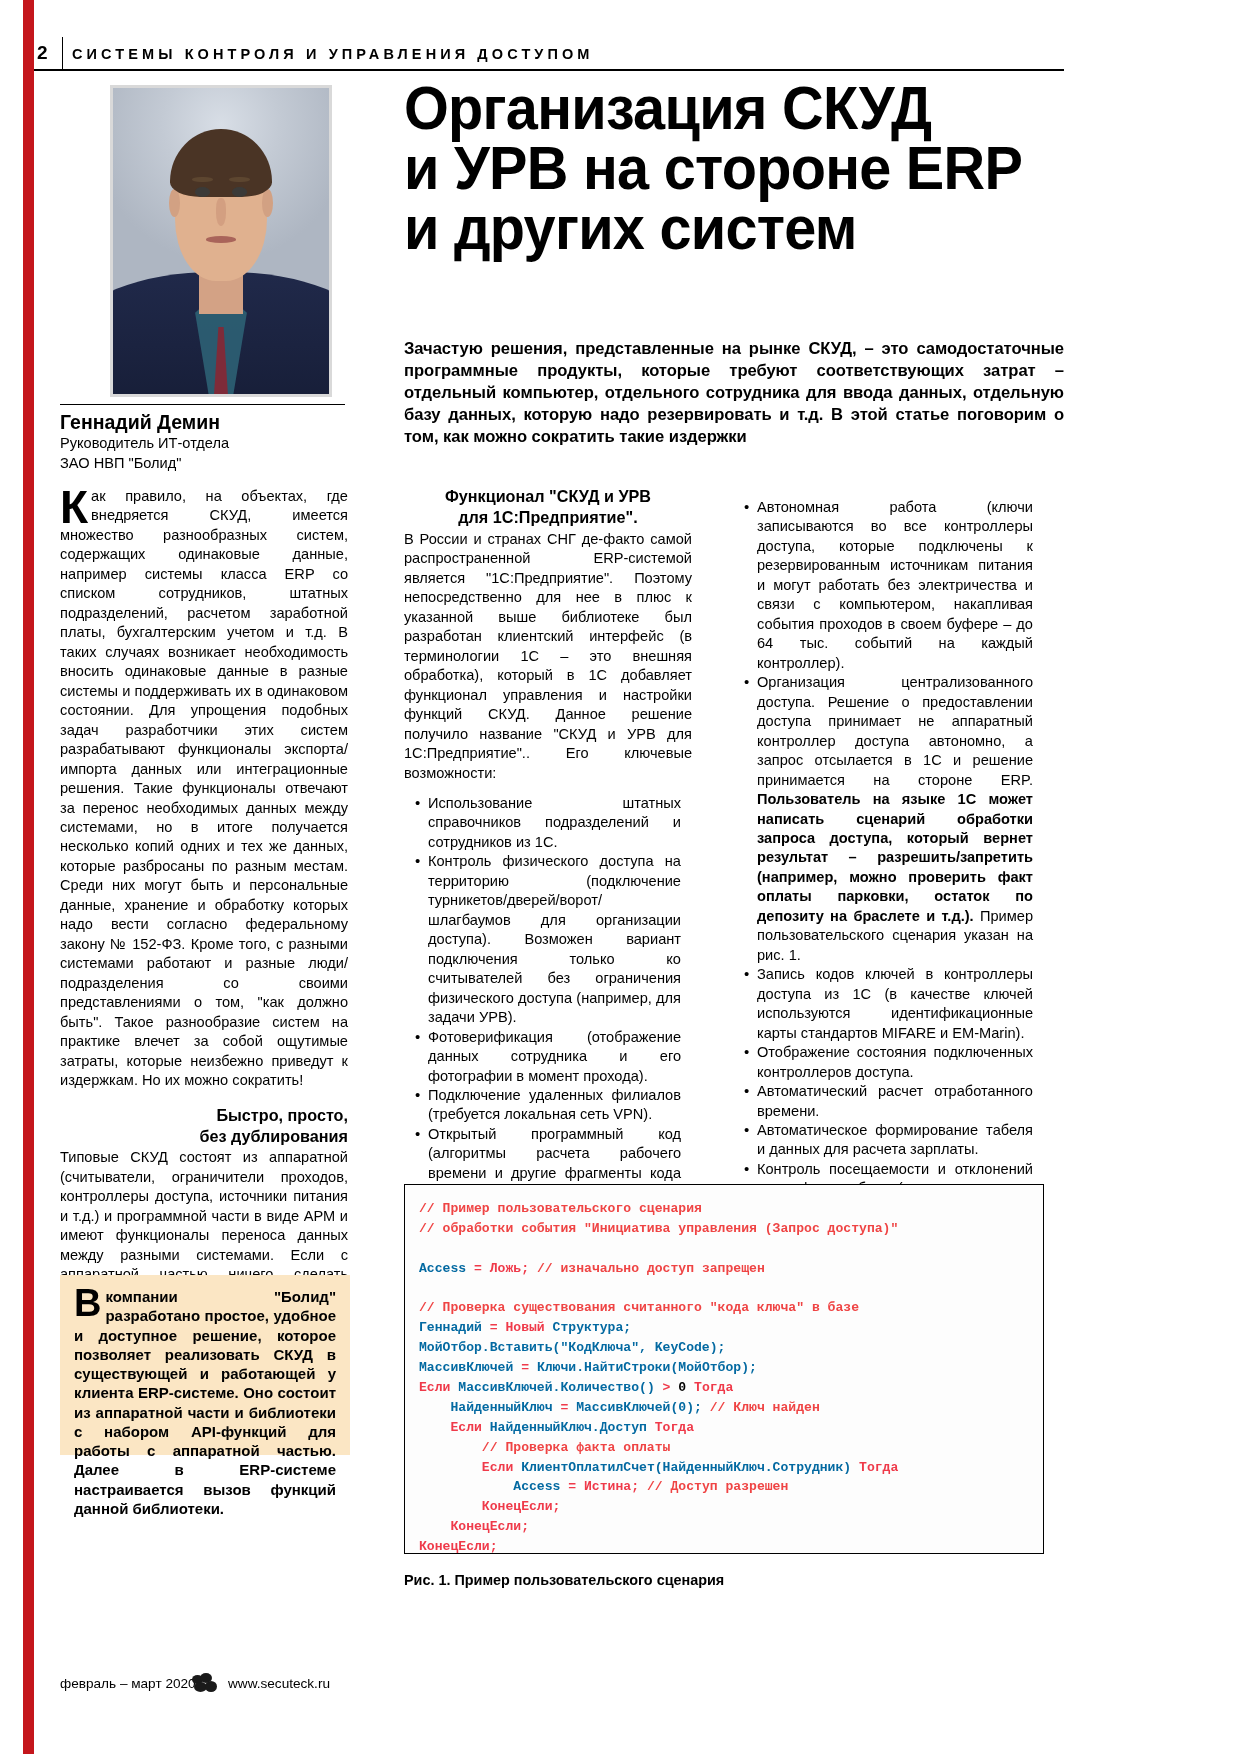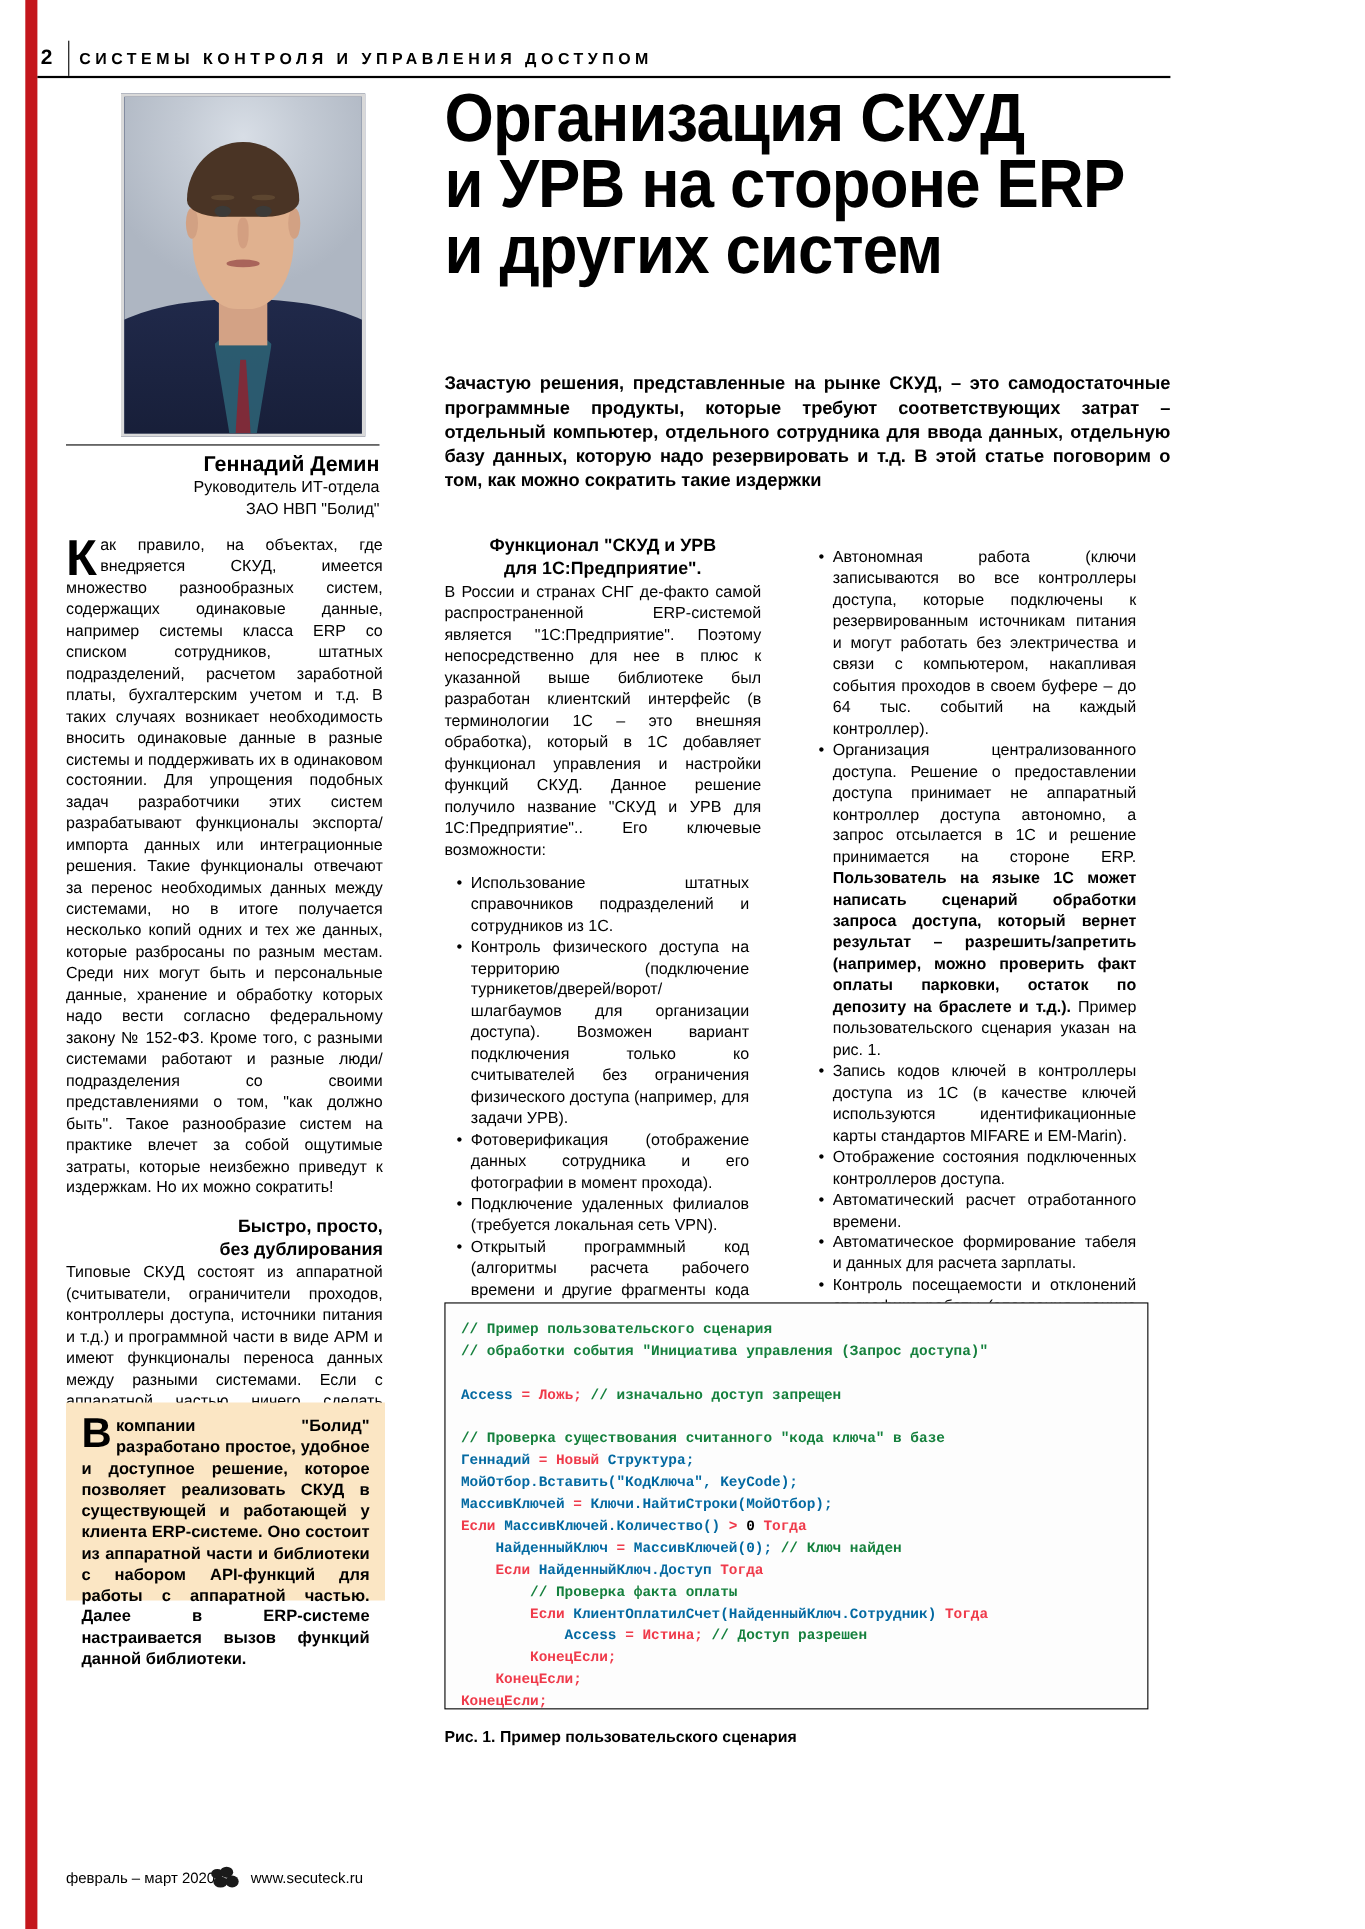--- a/index.html
+++ b/index.html
@@ -94,21 +94,21 @@
     background:#cf9a7c; border-radius:40% 40% 50% 50%; opacity:.75; }
   .ph-mouth { position:absolute; left:43%; top:48.5%; width:14%; height:2.2%;
     background:#a9645a; border-radius:50%; }
   .ph-tie { position:absolute; left:46%; top:78%; width:8%; height:22%;
     background:#8d2330; opacity:.85;
     clip-path:polygon(35% 0%, 65% 0%, 90% 100%, 10% 100%); }
 
   
   .byline {
     position:absolute; left:60px; top:404px; width:285px;
-    text-align:right;
+    text-align:left;
   }
   .byline .rule {
     width:285px; height:1.4px; background:#000; margin:0 0 6px 0;
   }
   .byline .name {
     font-size:19.5px; font-weight:bold; line-height:1.18;
   }
   .byline .role, .byline .org {
     font-size:14.6px; line-height:1.33;
   }
@@ -184,32 +184,32 @@
     border:1.6px solid #000; background:#fdfdfd;
     padding:14px 10px 10px 14px;
     overflow:hidden;
   }
   .codebox pre {
     margin:0;
     font-family:"Liberation Mono","DejaVu Sans Mono", monospace;
     font-size:13.1px; line-height:1.52; font-weight:bold;
     white-space:pre;
   }
-  .cm { color:#15803d; }
+  .cm { color:#ef4444; }
   .kw { color:#ef3a4a; }
   .id { color:#0369a1; }
   .num { color:#000; }
   .caption {
     position:absolute; left:404px; top:1572px; width:640px;
     font-size:14.4px; font-weight:bold;
   }
 
   
   .footer {
-    position:absolute; left:60px; top:1672px; width:420px; height:26px;margin-top:24px;
+    position:absolute; left:60px; top:1672px; width:420px; height:26px;
   }
   .footer .fdate {
     position:absolute; left:0; top:4px; font-size:13.6px;
   }
   .footer .flogo {
     position:absolute; left:131px; top:0px; width:28px; height:22px;
   }
   .footer .flogo i {
     position:absolute; background:#1a1a1a; border-radius:50%;
     display:block;

